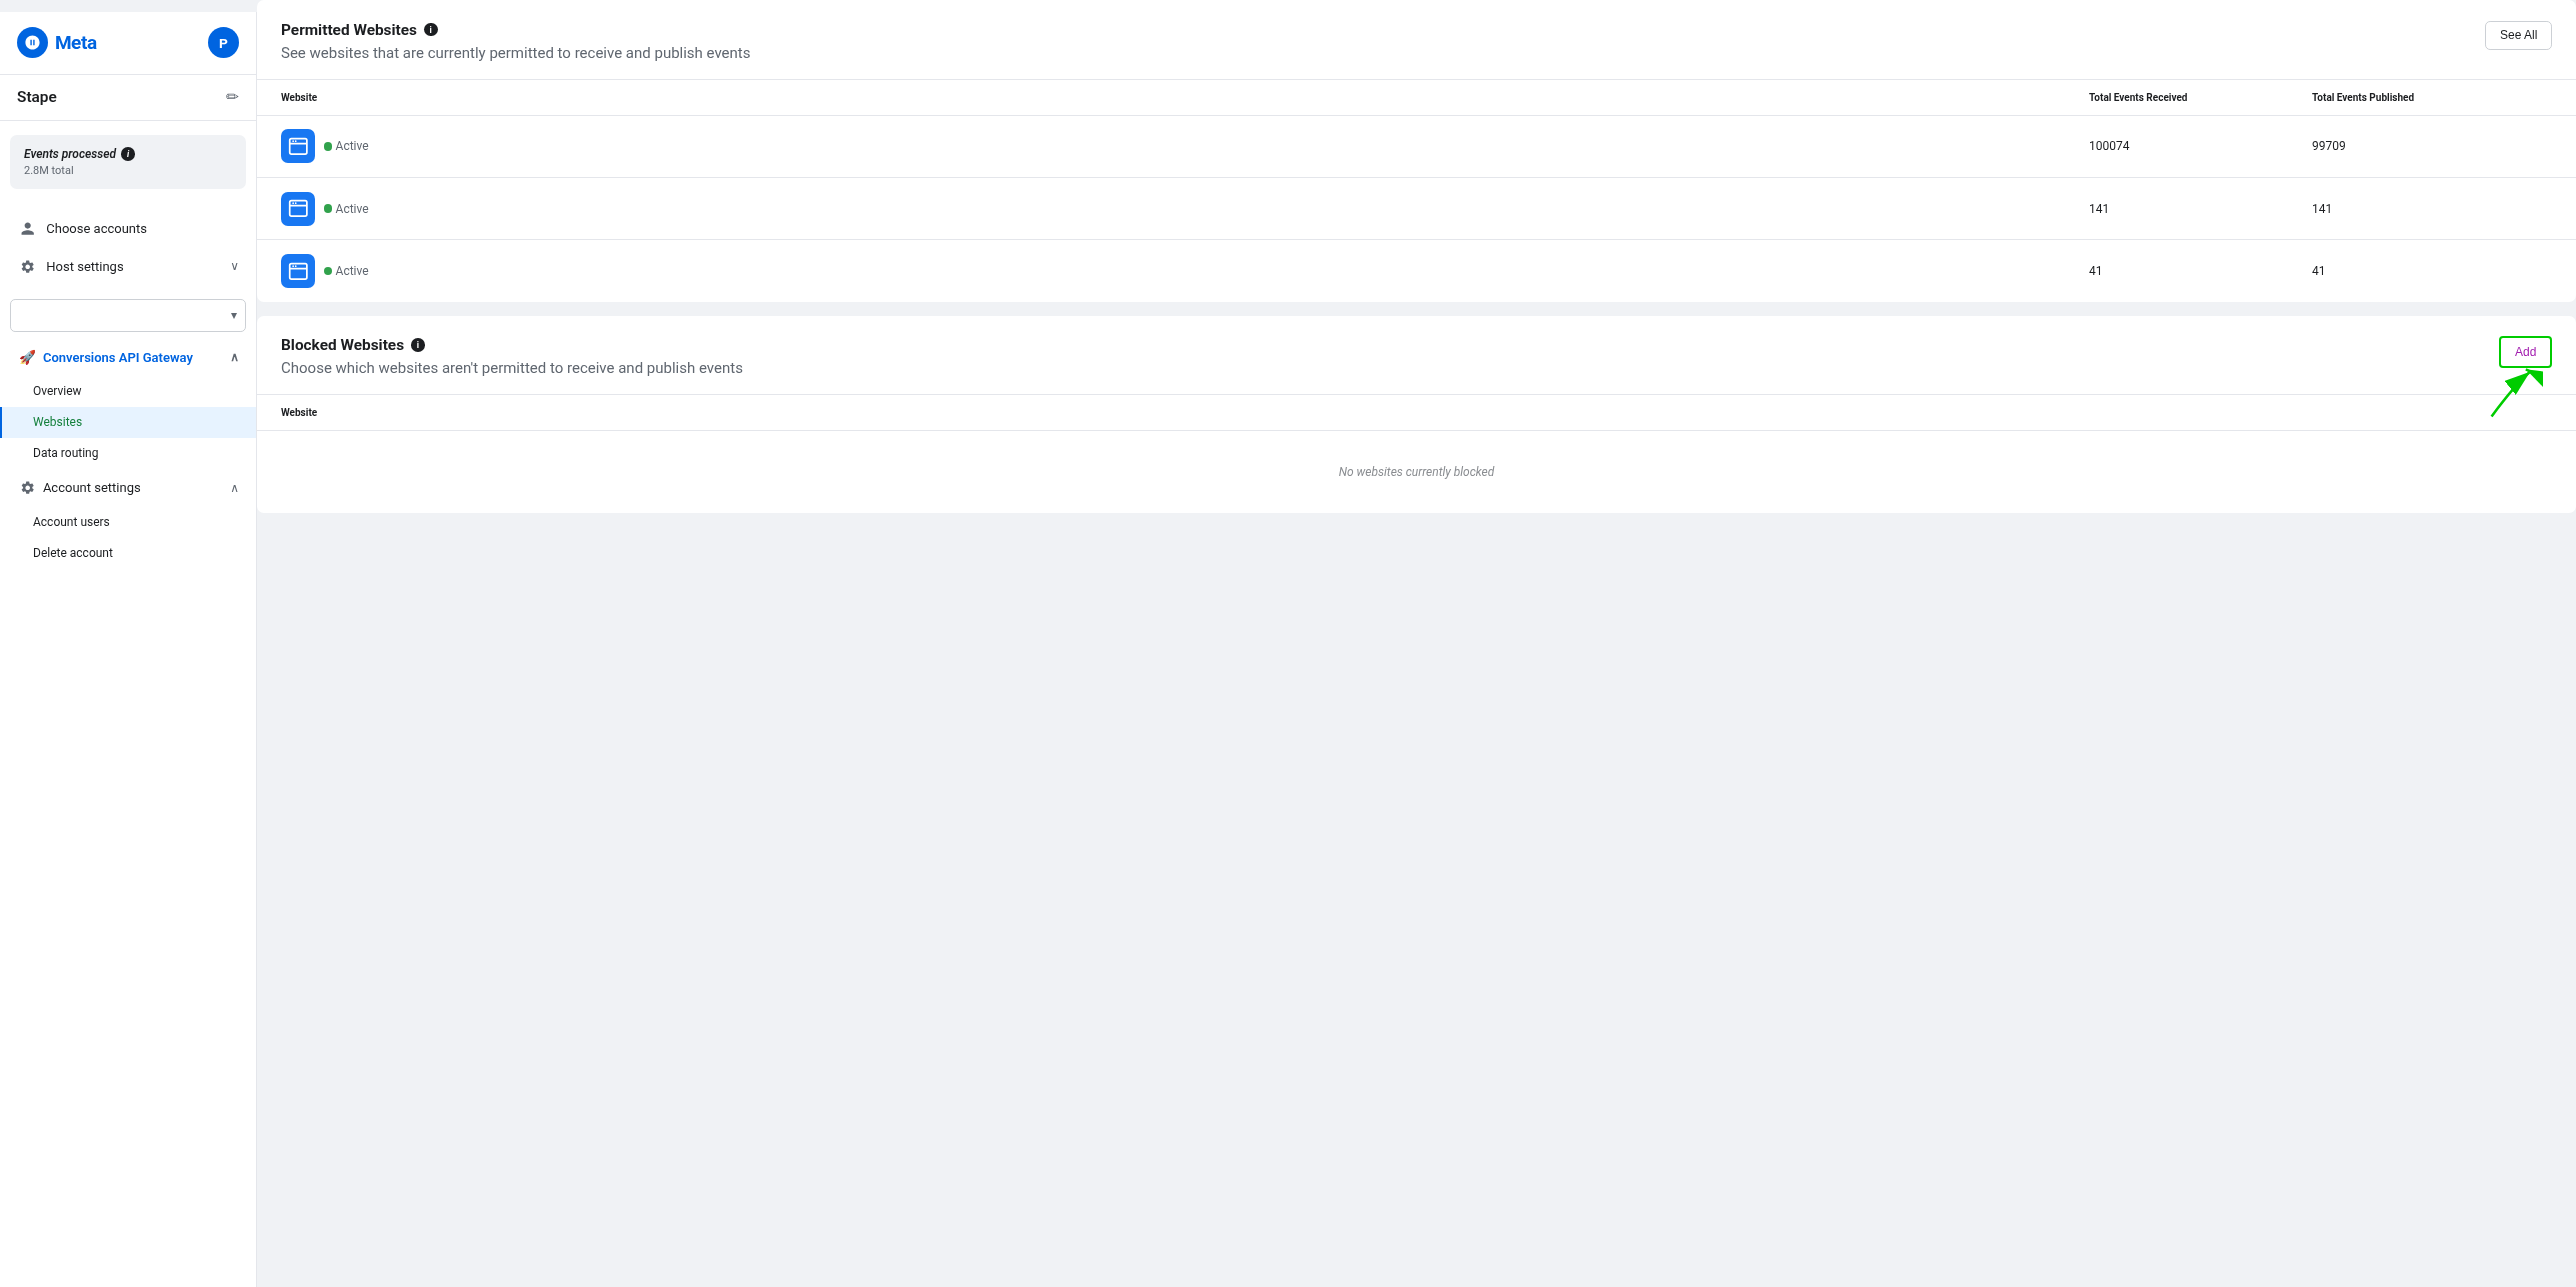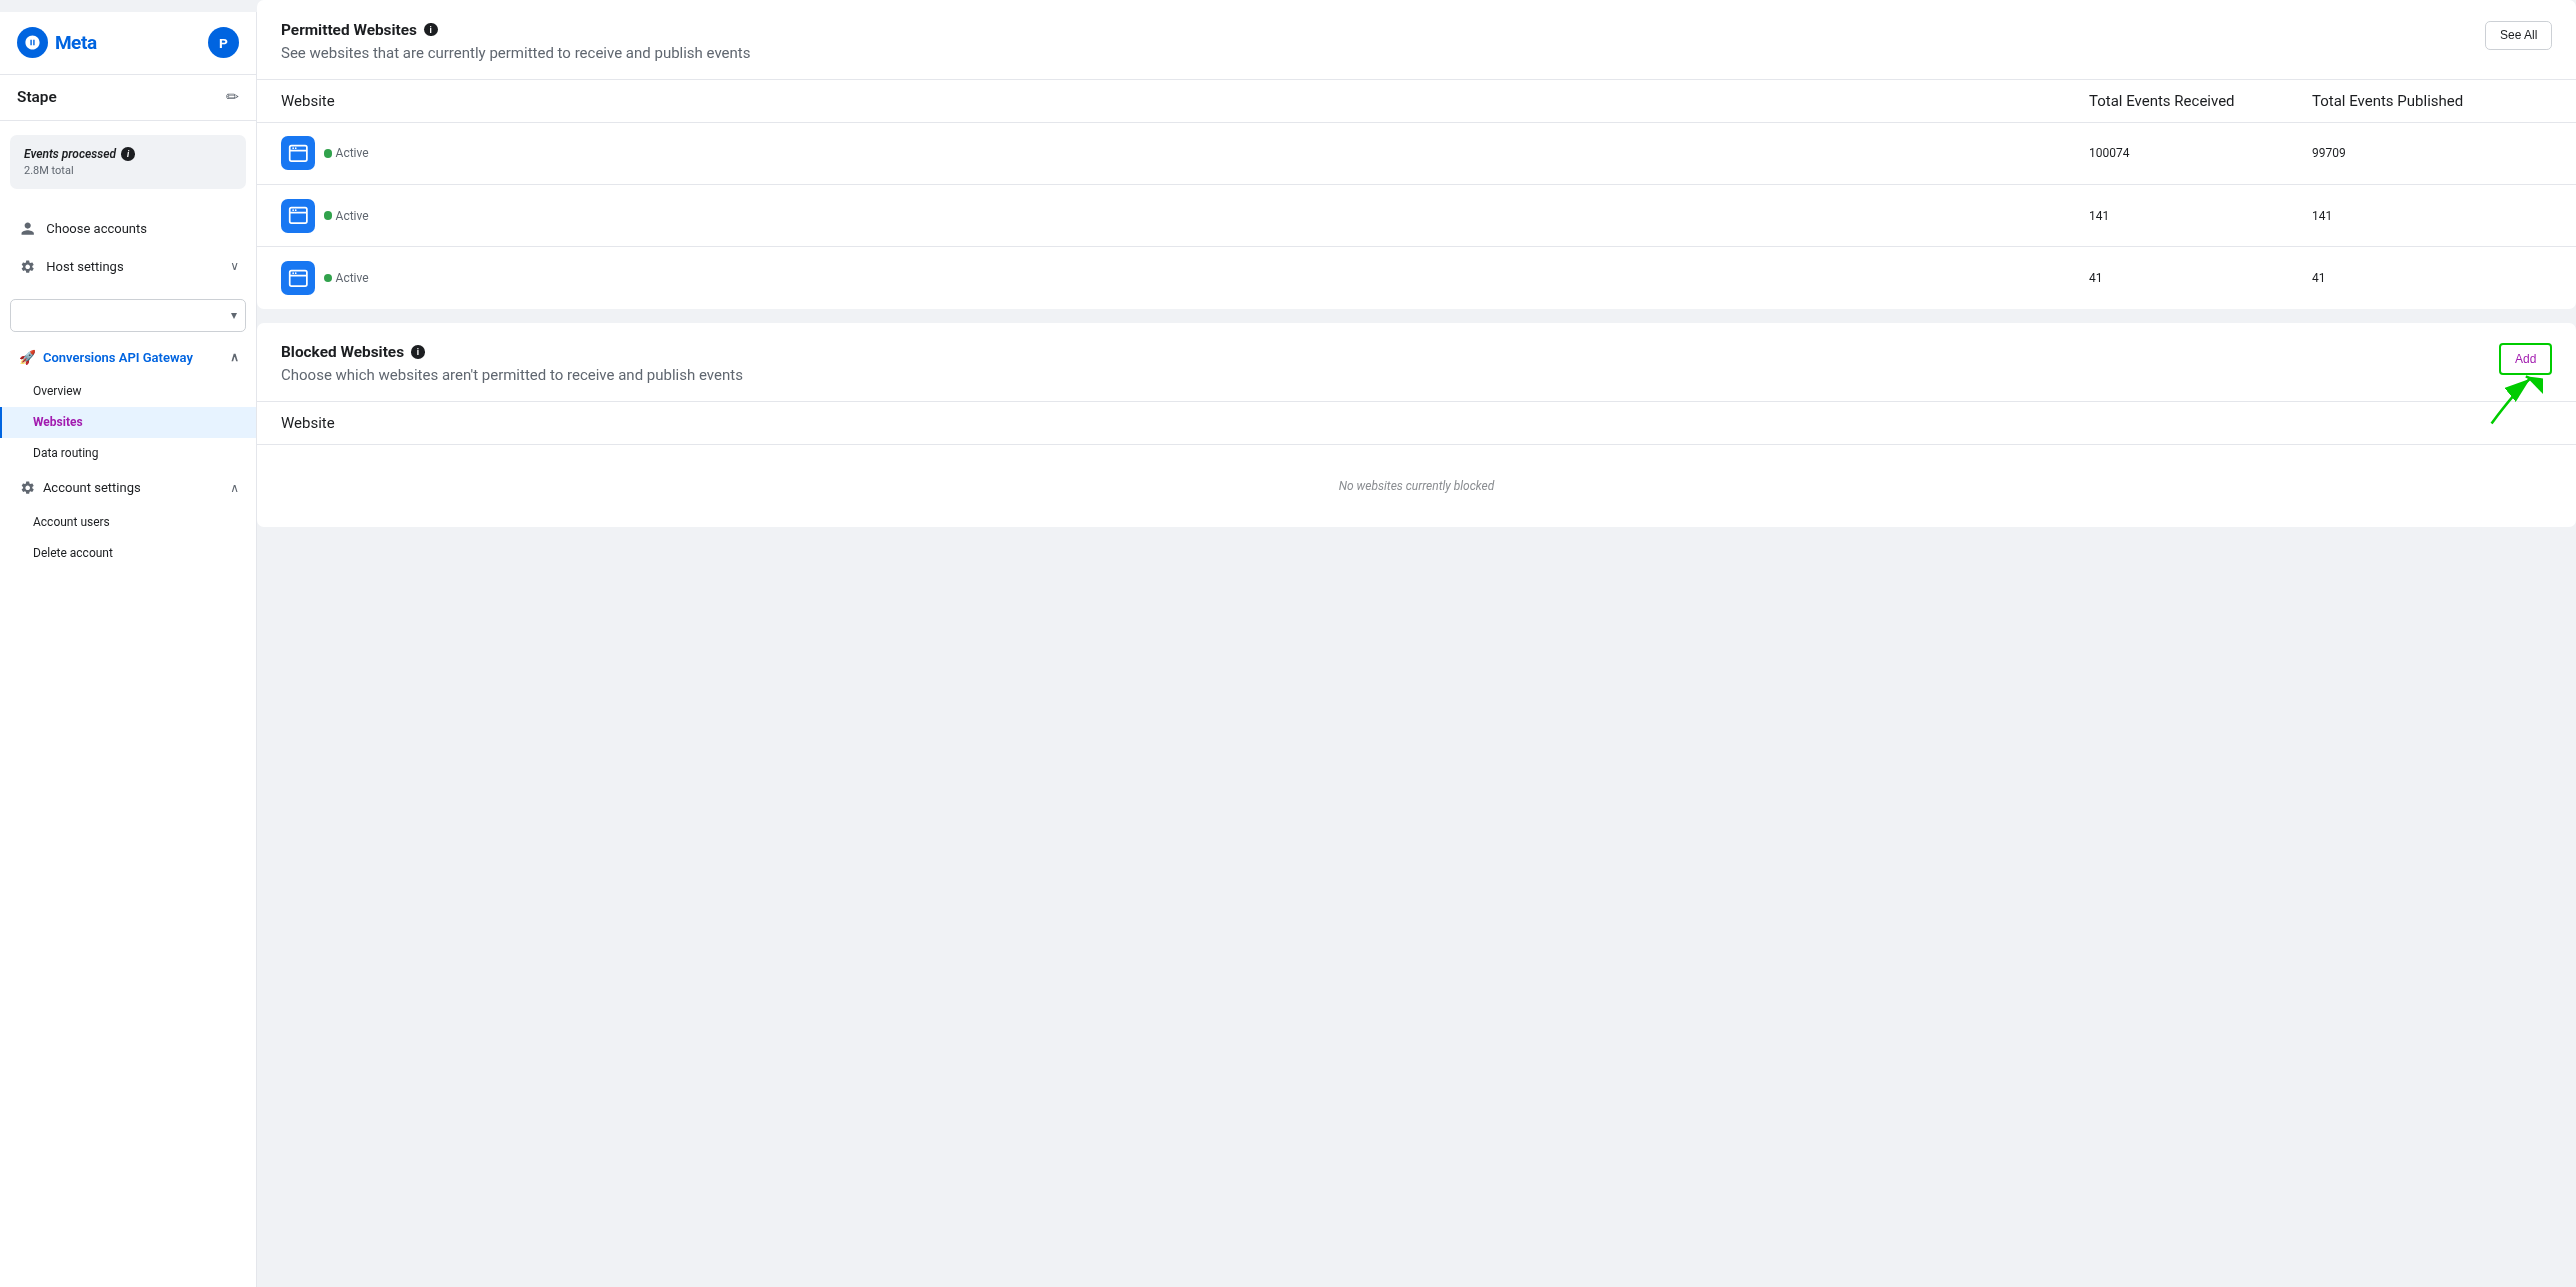--- a/index.html
+++ b/index.html
@@ -27,21 +27,21 @@
     .nav-item { display: flex; align-items: center; gap: 10.3px; padding: 10.3px 17px; cursor: pointer; color: #1c1e21; font-size: 13px; border-left: 2.6px solid transparent; }
     .nav-item-icon { width: 17px; height: 17px; display: flex; align-items: center; justify-content: center; color: #606770; font-size: 15.4px; }
     .nav-expand { margin-left: auto; color: #606770; font-size: 12px; }
 
     .dropdown-container { padding: 6.9px 10.3px; }
     .dropdown-wrapper { position: relative; }
     .dropdown-wrapper select { width: 100%; padding: 8.6px 10.3px; border: 0.9px solid #ccd0d5; border-radius: 5.1px; font-size: 12px; background: white; appearance: none; cursor: pointer; }
     .dropdown-arrow { position: absolute; right: 8.6px; top: 50%; transform: translateY(-50%); color: #606770; pointer-events: none; }
 
     .nav-sub-item { padding: 8.6px 17px 8.6px 31px; cursor: pointer; color: #1c1e21; font-size: 12px; display: flex; align-items: center; border-left: 2.6px solid transparent; }
-    .nav-sub-item.active { background: #e7f3ff; color: #a21caf; border-left: 2.6px solid #0064e0; font-weight: 700; }
+    .nav-sub-item.active { background: #e7f3ff; color: #15803d; border-left: 2.6px solid #0064e0; font-weight: 400; }
 
     .api-gateway-header { display: flex; align-items: center; gap: 6.9px; padding: 10.3px 17px; color: #0064e0; font-size: 13px; font-weight: 600; cursor: pointer; border-left: 2.6px solid transparent; }
     .api-gateway-header .rocket-icon { color: #0064e0; font-size: 13.7px; }
     .api-gateway-header .expand-icon { margin-left: auto; color: #606770; font-size: 12px; }
 
     .account-settings-header { display: flex; align-items: center; gap: 6.9px; padding: 10.3px 17px; color: #1c1e21; font-size: 13px; cursor: pointer; border-left: 2.6px solid transparent; }
     .account-settings-header .gear-icon { color: #606770; font-size: 15.4px; }
     .account-settings-header .expand-icon { margin-left: auto; color: #606770; font-size: 12px; }
 
     
@@ -49,21 +49,21 @@
 
     .section-card { background: white; margin-bottom: 13.7px; border-radius: 6.9px; overflow: hidden; }
     .section-header { padding: 20.6px 24px 17px; border-bottom: 0.9px solid #e4e6eb; display: flex; align-items: flex-start; justify-content: space-between; }
     .section-title { font-size: 15.4px; font-weight: 700; color: #1c1e21; display: flex; align-items: center; gap: 6.9px; margin-bottom: 5.1px; }
     .section-desc { font-size: 15px; color: #606770; }
 
     .see-all-btn { padding: 6.9px 13.7px; border: 0.9px solid #ccd0d5; border-radius: 5.1px; background: white; cursor: pointer; font-size: 12px; font-weight: 500; color: #1c1e21; white-space: nowrap; }
 
     .table-container { padding: 0; }
     .table-header-row { display: grid; grid-template-columns: 1fr 223px 240px; padding: 12px 24px; border-bottom: 0.9px solid #e4e6eb; }
-    .table-col-header { font-size: 15px; font-weight: 400; color: #1c1e21; }
+    .table-col-header { font-size: 10px; font-weight: 700; color: #1c1e21; }
 
     .table-row { display: grid; grid-template-columns: 1fr 223px 240px; padding: 13.7px 24px; border-bottom: 0.9px solid #e4e6eb; align-items: center; }
     .table-row:last-child { border-bottom: none; }
 
     .website-cell { display: flex; align-items: center; gap: 8.6px; }
     .website-icon { width: 34px; height: 34px; background: #1877f2; border-radius: 6.9px; display: flex; align-items: center; justify-content: center; position: relative; }
     .website-icon svg { width: 20.6px; height: 20.6px; fill: white; }
     .active-dot { width: 8.6px; height: 8.6px; background: #31a24c; border-radius: 50%; display: inline-block; margin-right: 3.4px; }
     .active-label { color: #606770; font-size: 12px; }
     .website-status { display: flex; align-items: center; }

